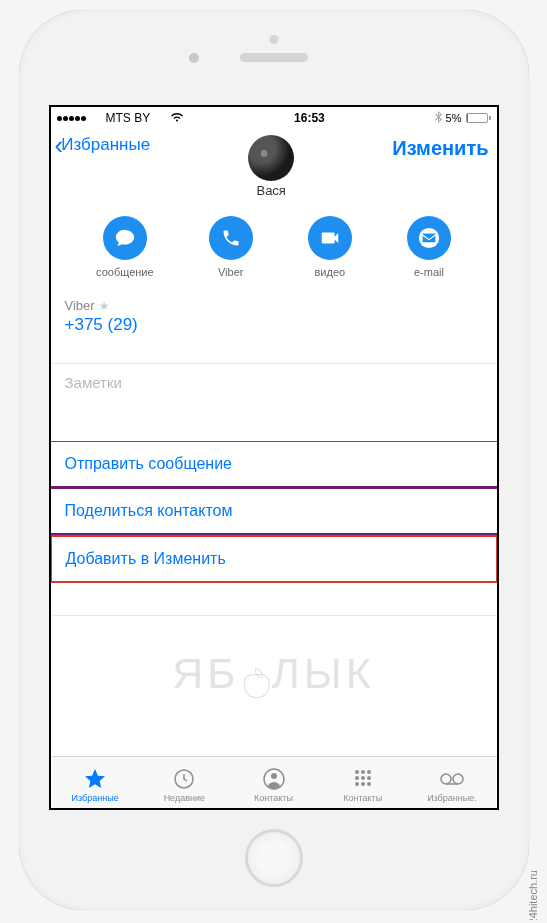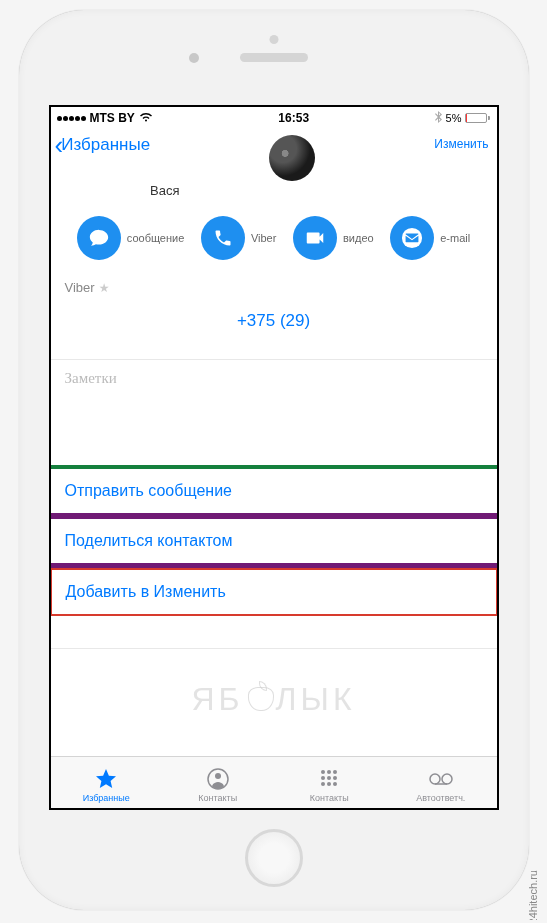--- a/index.html
+++ b/index.html
@@ -84,21 +84,21 @@
     .status-bar {
       height: 22px;
       display: flex;
       align-items: center;
       justify-content: space-between;
       padding: 0 6px;
       font-size: 12px;
       color: #000;
       background: #fff;
     }
-    .status-left { display: flex; align-items: center; gap: 4px; font-weight: bold; }
+    .status-left { display: flex; align-items: center; gap: 20px; }
     .dots { display: flex; gap: 1px; }
     .dot { width: 5px; height: 5px; border-radius: 50%; background: #000; }
     .status-right { display: flex; align-items: center; gap: 4px; font-size: 11px;}
     .battery { display: inline-flex; align-items: center; }
     .battery-body { width: 22px; height: 10px; border: 1px solid #999; border-radius: 2px; position: relative; }
     .battery-fill { position: absolute; left:0; top:0; bottom:0; width: 5%; background: #f33; }
     .battery-tip { width: 2px; height: 4px; background: #999; margin-left:1px; border-radius:0 1px 1px 0;}
     .bt-icon { color:#aaa; font-size:11px; }
 
     
@@ -110,96 +110,95 @@
       background: #fff;
     }
     .back-btn {
       display: flex;
       align-items: center;
       color: #007aff;
       font-size: 17px;
       cursor: pointer;
     }
     .back-chevron { font-size: 26px; line-height: 20px; font-weight: 300; margin-right: -2px;}
-    .nav-center { flex:1; }
+    .nav-center { text-align: center; flex:1; }
     .avatar {
       width: 46px; height: 46px; border-radius: 50%;
       background: #333;
       margin: 0 auto 2px;
       background-image: radial-gradient(circle at 35% 40%, #888 8%, transparent 9%), radial-gradient(circle at 30% 30%, #555 30%, #1a1a1a 60%);
     }
     .contact-name { font-size: 13px; color: #333; }
-    .edit-btn { color: #007aff; font-size: 12px; cursor: pointer; padding-top:2px;}
+    .edit-btn { color: #007aff; font-size: 20px; cursor: pointer; padding-top:2px;font-weight:bold;}
 
     
     .actions-row {
       display: flex;
       justify-content: space-around;
       padding: 14px 18px 10px;
       background: #fff;
     }
     .action {
-      display: flex; flex-direction: row; align-items: center; gap: 6px;
+      display: flex; flex-direction: column; align-items: center; gap: 6px;
       cursor: pointer;
       justify-content: flex-end;
     }
     .action-circle {
       width: 44px; height: 44px; border-radius: 50%;
       background: #1e8ff0;
       display: flex; align-items: center; justify-content: center;
       color: #fff;
     }
     .action-label { font-size: 11px; color: #666; }
 
     
     .section-top {
       padding: 10px 14px 28px;
       border-bottom: 1px solid #e8e8e8;
       background:#fff;
     }
     .phone-label { font-size: 13px; color: #888; display:flex; align-items:center; gap:4px;}
     .phone-star { color:#ccc; font-size: 12px;}
-    .phone-number { font-size: 17px; color: #007aff; margin-top: 16px; text-align: center;}
+    .phone-number { font-size: 17px; color: #007aff; margin-top: 2px;}
 
     .notes-section {
-      padding: 10px 14px 78px;
-      border-bottom: 4px solid #15803d;
+      padding: 10px 14px 50px;
+      border-bottom: 1px solid #15803d;
       background:#fff;
-      font-family:Liberation Serif, serif;
     }
     .notes-label { font-size: 15px; color: #bbb; }
 
     .list-section { background:#fff; }
     .list-item {
       padding: 13px 14px;
       font-size: 16px;
       color: #007aff;
-      border-bottom: 6px solid #701a75;
+      border-bottom: 3px solid #701a75;
       cursor: pointer;
       position: relative;
     }
     .list-item.highlighted {
       border: 2px solid #d73a2d;
       margin: -1px -1px;
       z-index: 2;
     }
     .gap-section { height: 34px; border-bottom: 1px solid #e8e8e8; background:#fff;}
 
     
     .yablyk-watermark {
       position: absolute;
-      top: 552px;
+      top: 520px;
       left: 50%;
       transform: translateX(-50%);
-      font-size: 32px;
+      font-size: 43px;
       color: rgba(200,200,200,0.5);
       letter-spacing: 4px;
       pointer-events: none;
       display: flex;
-      align-items: flex-start;
+      align-items: flex-end;
       z-index: 5;
     }
     .apple-shape {
       width: 26px; height: 30px;
       position: relative;
       margin: 0 3px;
     }
     .apple-shape::before{
       content:'';
       position:absolute;
@@ -362,20 +361,29 @@
           <span class="tab-icon">
             <svg width="24" height="24" viewBox="0 0 24 24">
                 <path fill="#007aff" d="M12 17.3L5.8 21l1.6-7L2 9.3l7.1-.6L12 2l2.9 6.7 7.1.6-5.4 4.7 1.6 7z"></path>
               </svg>
           </span>
           <span>Избранные</span>
         </div>
         <div class="tab">
           <span class="tab-icon">
             <svg width="24" height="24" viewBox="0 0 24 24">
+                <circle cx="12" cy="12" r="9" fill="none" stroke="#8e8e93" stroke-width="1.5"></circle>
+                <path stroke="#8e8e93" stroke-width="1.5" fill="none" d="M12 7v5l3 2"></path>
+              </svg>
+          </span>
+          <span>Недавние</span>
+        </div>
+        <div class="tab">
+          <span class="tab-icon">
+            <svg width="24" height="24" viewBox="0 0 24 24">
                 <circle cx="12" cy="12" r="10" fill="none" stroke="#8e8e93" stroke-width="1.5"></circle>
                 <circle cx="12" cy="9" r="3" fill="#8e8e93"></circle>
                 <path fill="#8e8e93" d="M6 19c1-3 4-4 6-4s5 1 6 4c-1.5 1.8-3.6 3-6 3s-4.5-1.2-6-3z"></path>
               </svg>
           </span>
           <span>Контакты</span>
         </div>
         <div class="tab">
           <span class="tab-icon">
             <svg width="24" height="24" viewBox="0 0 24 24" fill="#8e8e93">
@@ -393,20 +401,20 @@
           <span>Контакты</span>
         </div>
         <div class="tab">
           <span class="tab-icon">
             <svg width="28" height="24" viewBox="0 0 28 24">
                 <circle cx="8" cy="12" r="5" fill="none" stroke="#8e8e93" stroke-width="1.5"></circle>
                 <circle cx="20" cy="12" r="5" fill="none" stroke="#8e8e93" stroke-width="1.5"></circle>
                 <line x1="8" y1="17" x2="20" y2="17" stroke="#8e8e93" stroke-width="1.5"></line>
               </svg>
           </span>
-          <span>Автоответч.</span>
+          <span>Избранные.</span>
         </div>
       </div>
     </div>
   </div>
 </div>
 
 <div class="watermark-text">24hitech.ru</div>
 
 </body></html>

